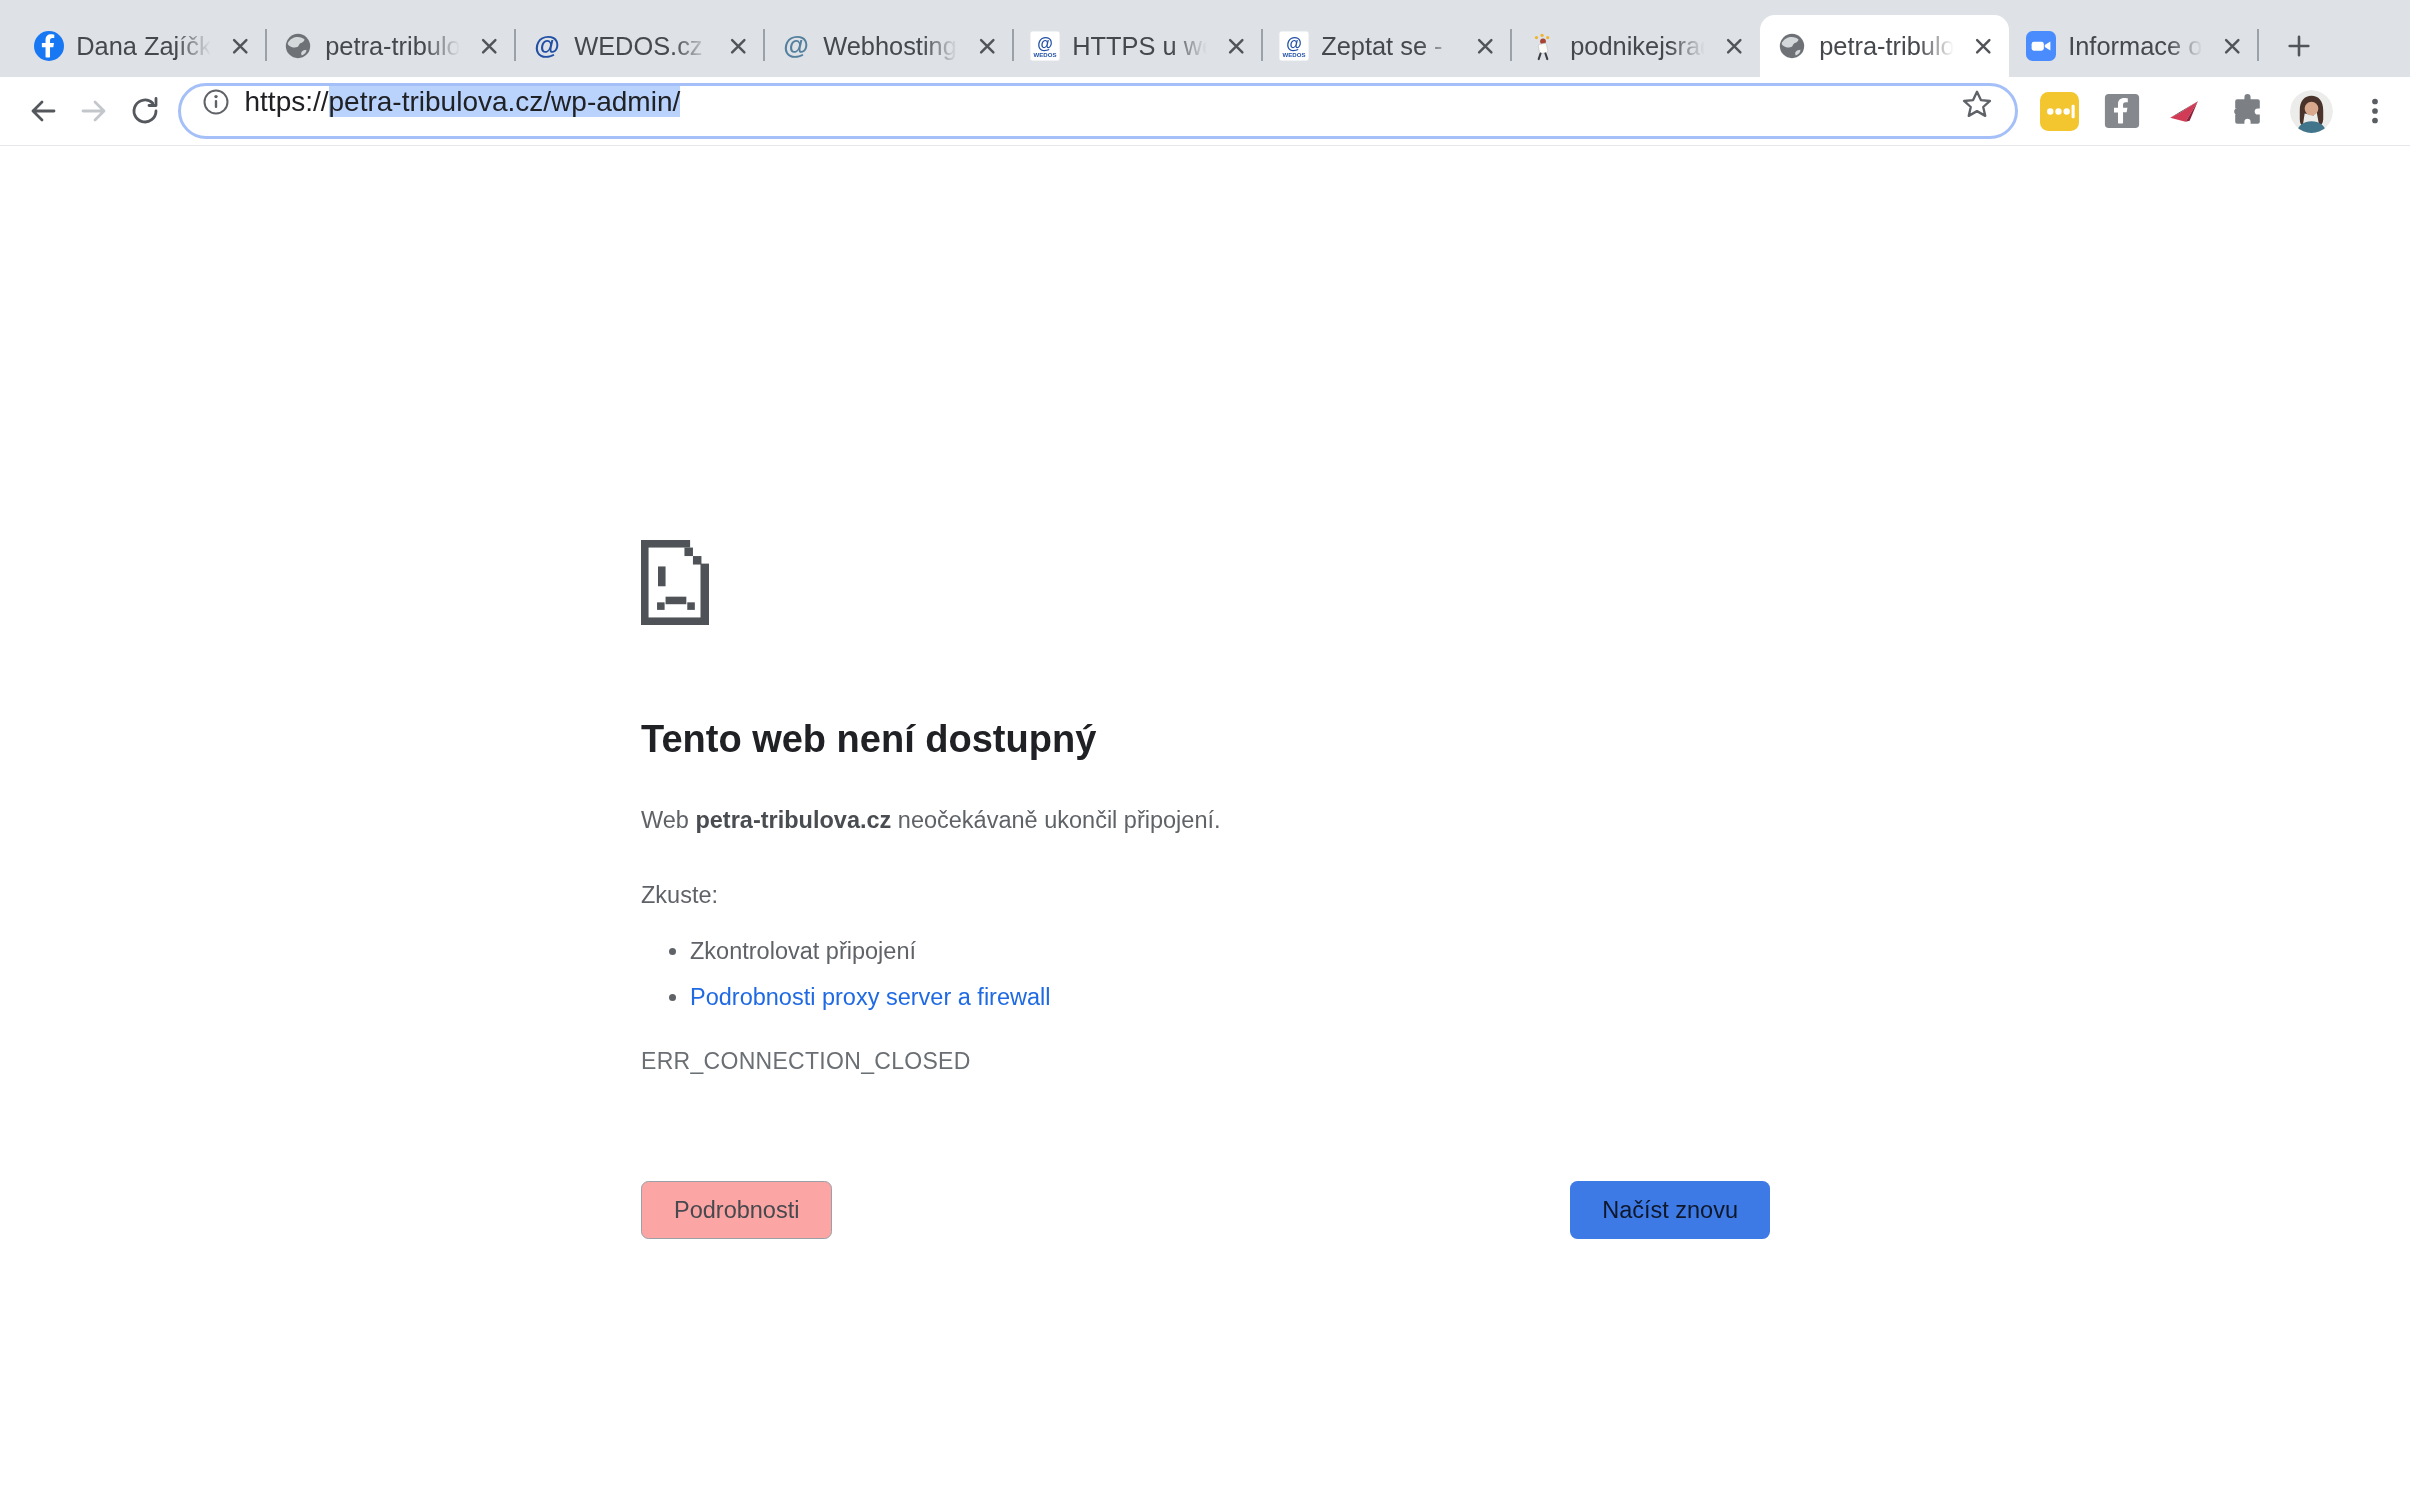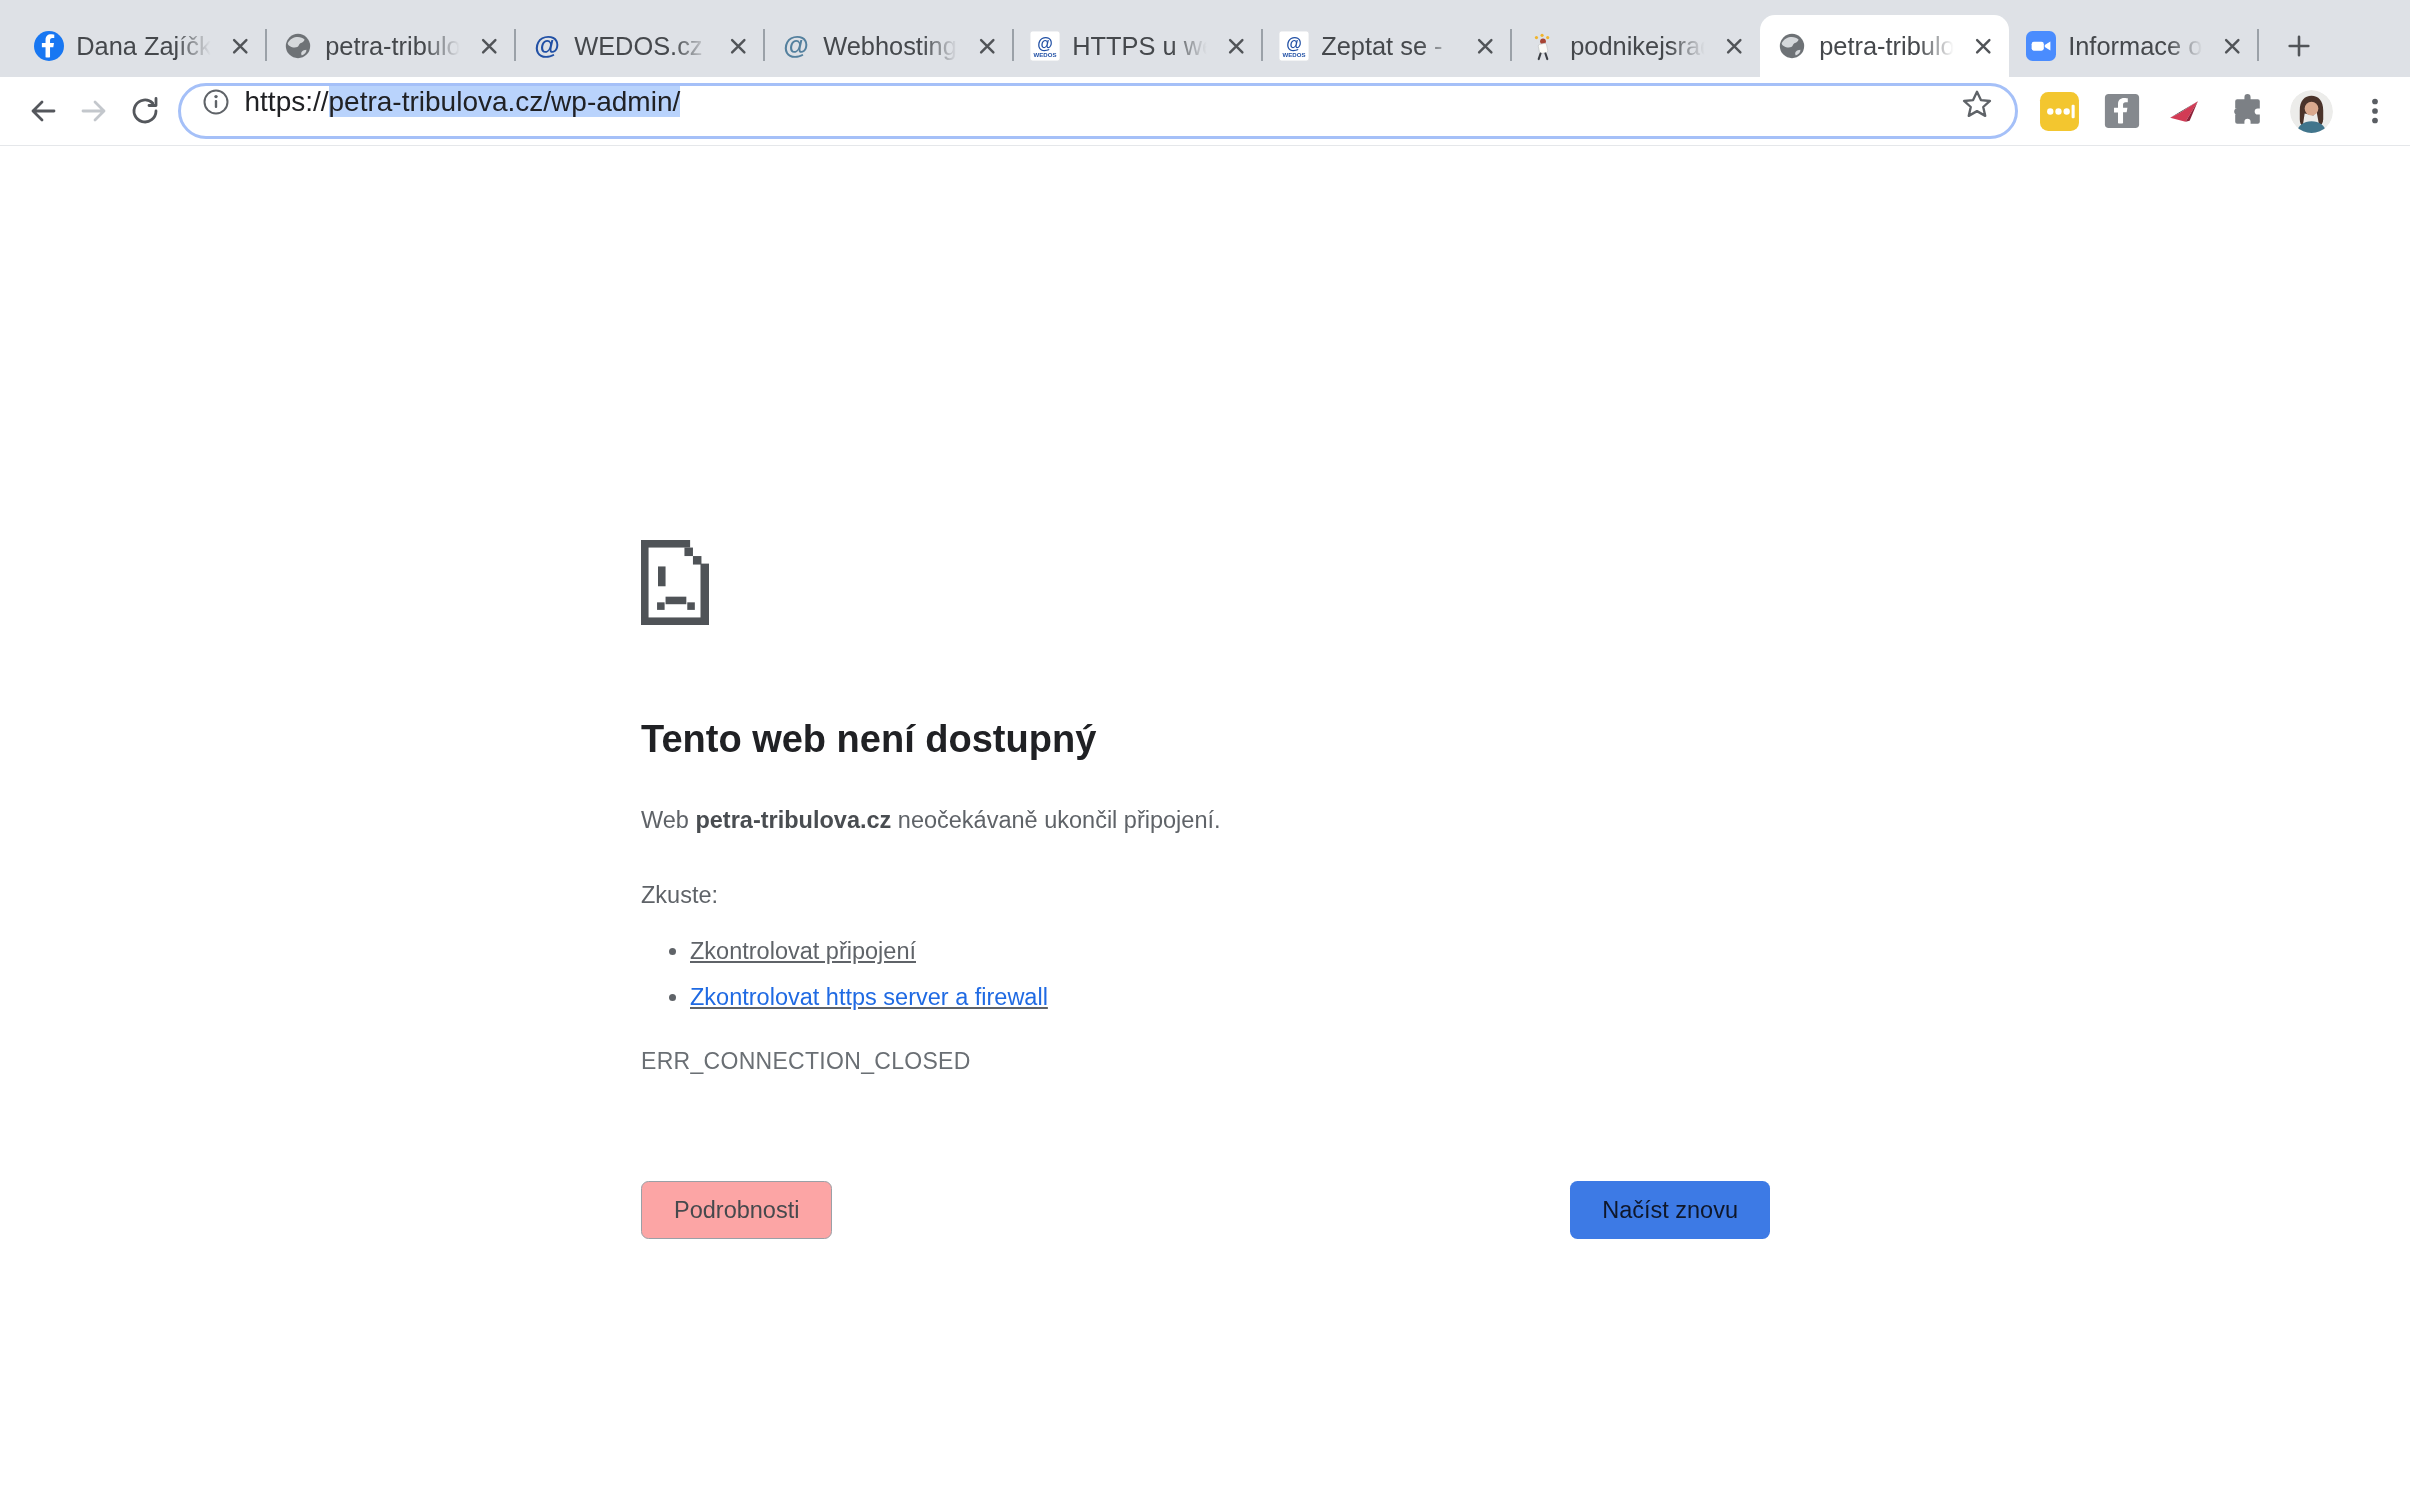--- a/index.html
+++ b/index.html
@@ -27,21 +27,21 @@
   .url .sel { background:#b9d3fc; }
   .ext-row { display:flex; align-items:center; gap:22.6px; margin-left:9.4px; flex:none; }
 
   
   .content { position:relative; height:1359px; background:#fff; }
   .error-main { position:absolute; left:641px; top:394px; width:1129px; color:#5f6368; }
   .error-main h1 { margin-top:89px; font-size:38px; line-height:1.2; font-weight:600; color:#202124; }
   .msg { margin-top:40px; font-size:23.5px; line-height:35px; }
   .msg b { font-weight:700; color:#494d51; }
   .try-heading { margin-top:40px; font-size:23.5px; line-height:35px; }
-  .try-list { margin-top:15px; padding-left:49px; list-style:disc;text-decoration:underline; }
+  .try-list { margin-top:15px; padding-left:49px; list-style:disc; }
   .try-list li { font-size:23.5px; line-height:46px; }
   .try-list li::marker { color:#5f6368; }
   .try-list li a { color:#1f6ae3; text-decoration:none; }
   .err-code { margin-top:30px; font-size:23px; line-height:22.6px; color:#6a6f74; letter-spacing:0.3px; }
   .btn-row { margin-top:109px; display:flex; justify-content:space-between; align-items:center; }
   .btn { height:58px; font-size:23.5px; border-radius:7.5px; padding:0 32px; font-family:inherit; cursor:pointer; }
   .btn-secondary { background:#fca5a5; border:1.9px solid #9aa0a6; color:#46494d; }
   .btn-primary { background:#3d7ae5; border:none; color:#0f172a; }
 </style>
 </head>
@@ -290,21 +290,21 @@
       </svg>
 
       <h1>Tento web není dostupný</h1>
 
       <p class="msg"><span>Web </span><b>petra-tribulova.cz</b><span> neočekávaně ukončil připojení.</span></p>
 
       <p class="try-heading">Zkuste:</p>
 
       <ul class="try-list">
         <li>Zkontrolovat připojení</li>
-        <li><a href="#">Zkontrolovat https server a firewall</a></li>
+        <li><a href="#">Podrobnosti proxy server a firewall</a></li>
       </ul>
 
       <p class="err-code">ERR_CONNECTION_CLOSED</p>
 
       <div class="btn-row">
         <button class="btn btn-secondary">Podrobnosti</button>
         <button class="btn btn-primary">Načíst znovu</button>
       </div>
 
     </div>

